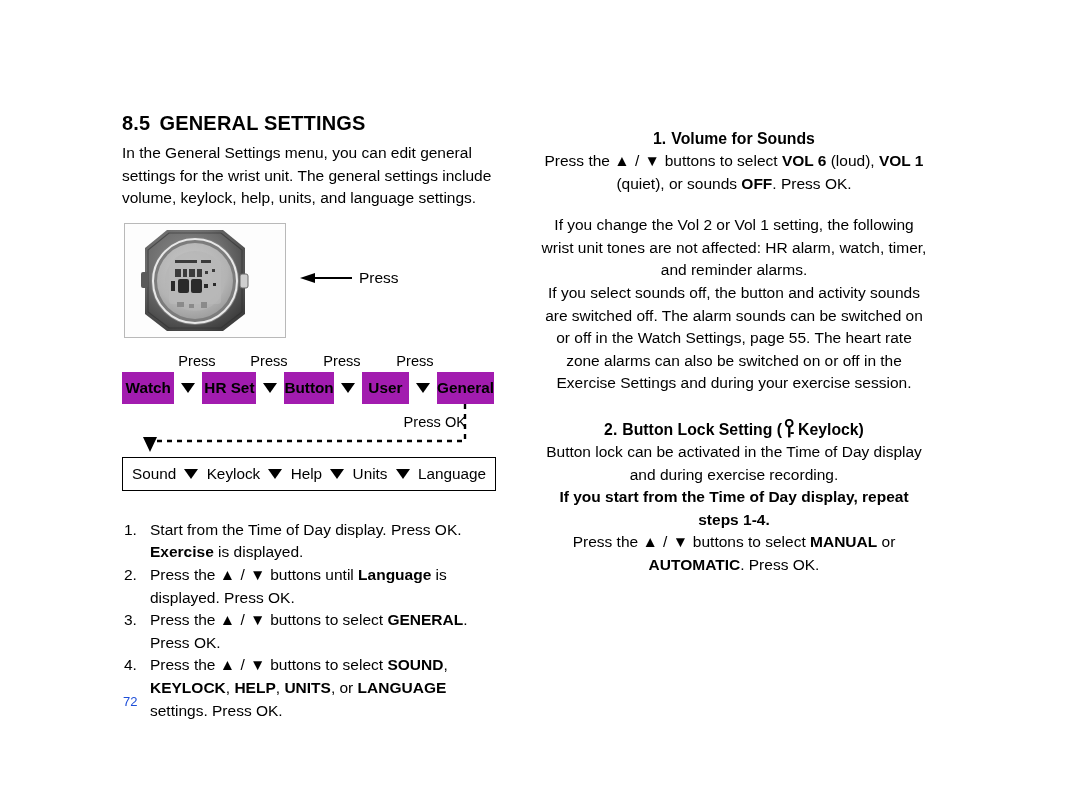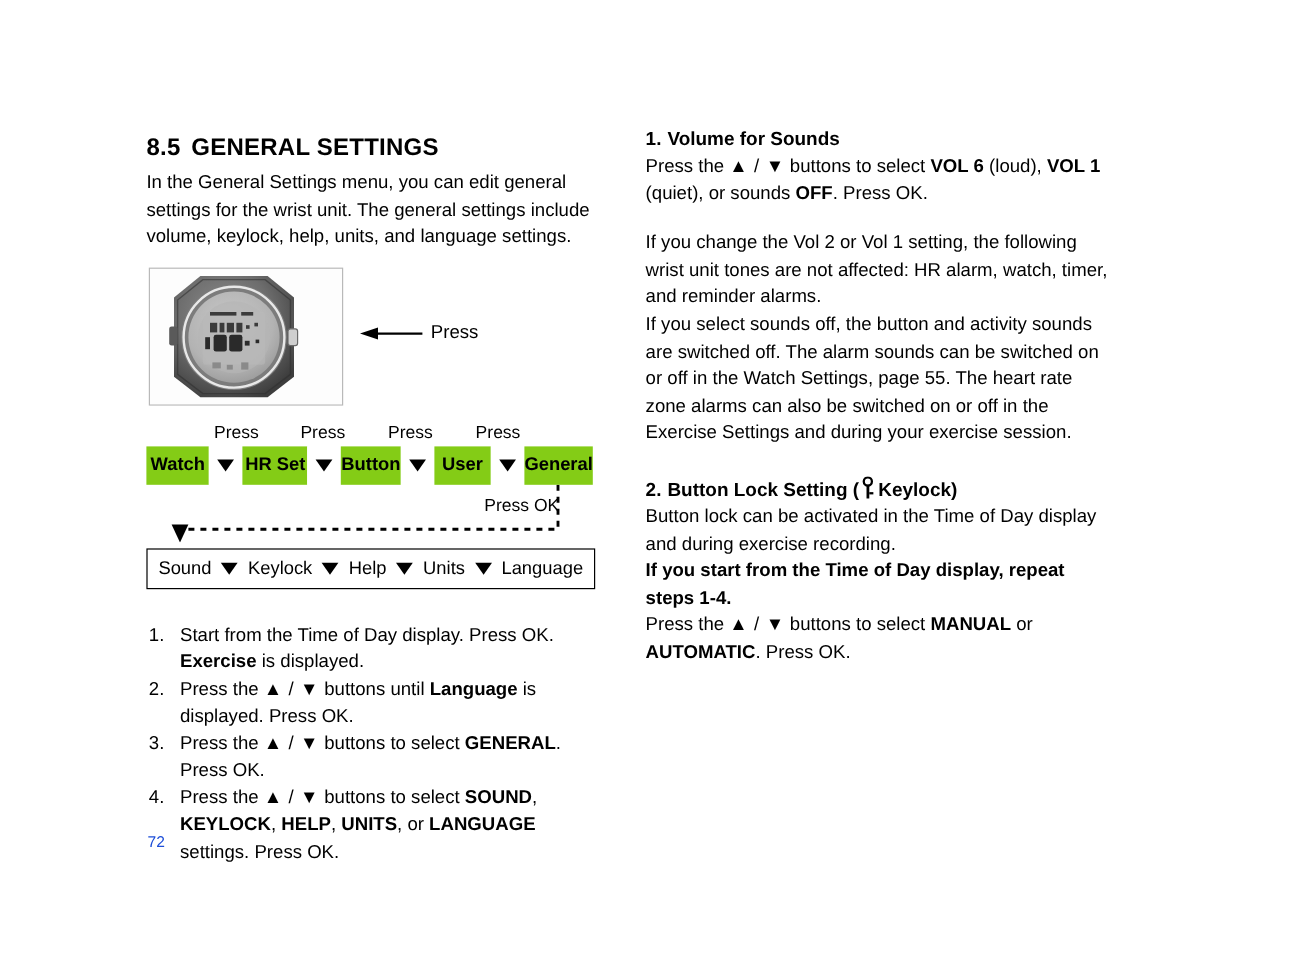--- a/index.html
+++ b/index.html
@@ -22,22 +22,23 @@
   
   .col-left {
     position: absolute;
     left: 122px;
     top: 112px;
     width: 385px;
   }
   .col-right {
     position: absolute;
     left: 538px;
-    top: 106px;
+    top: 128px;
     width: 392px;
+    text-align: center;
   }
   
   .h-section {
     font-size: 20px;
     font-weight: bold;
     letter-spacing: 0.2px;
     margin: 0 0 7px 0;
     line-height: 1.15;
     white-space: pre;
   }
@@ -119,21 +120,21 @@
   .menu-row {
     position: absolute;
     left: 0;
     top: 20px;
     display: flex;
     align-items: stretch;
     height: 32px;
     width: 372px;
   }
   .menu-cell {
-    background: #84cc16;
+    background: #a21caf;
     display: flex;
     align-items: center;
     justify-content: center;
     font-size: 15.3px;
     font-weight: bold;
     white-space: nowrap;
   }
   .menu-gap {
     width: 28px;
     background: #ffffff;

